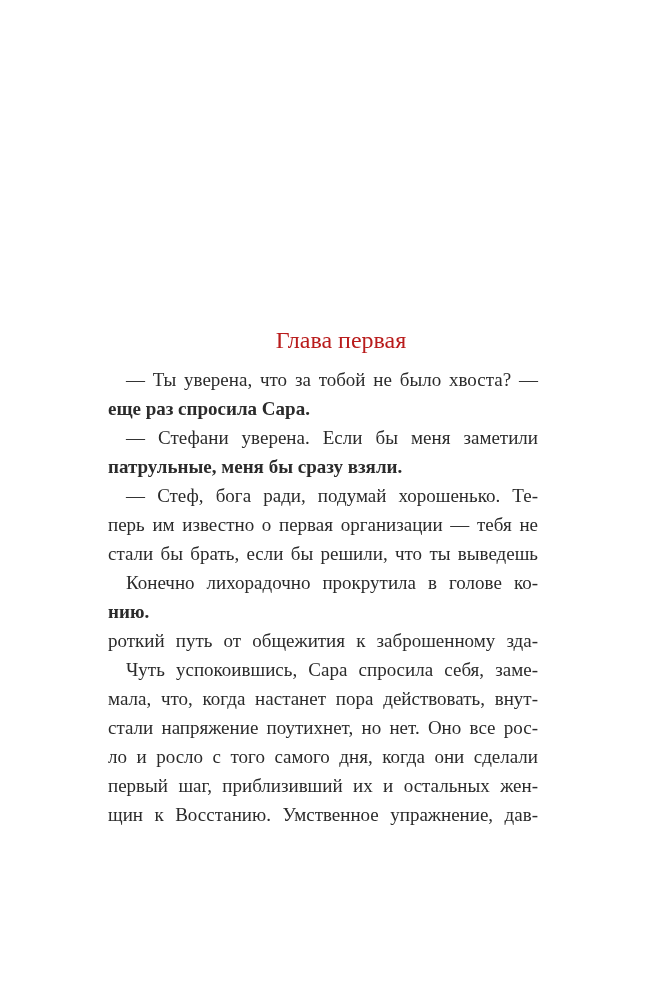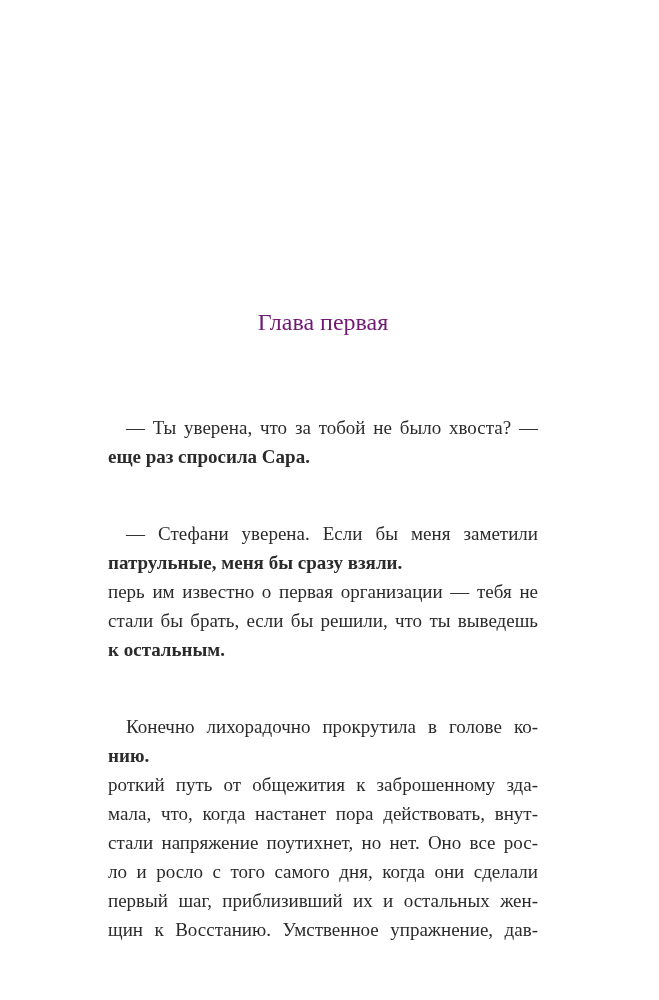--- a/index.html
+++ b/index.html
@@ -22,23 +22,23 @@
       width: 430px;
     }
     .chapter-title {
       position: absolute;
       top: 306px;
       left: 0;
       width: 430px;
       text-align: center;
       font-size: 24px;
       line-height: 32px;
-      color: #701a75;
+      color: #b91c1c;
       font-weight: normal;
-      margin: 0;
+      margin: 18px;
     }
     .body-text {
       position: absolute;
       top: 365px;
       left: 0;
       width: 430px;
     }
     .line {
       display: block;
       height: 29px;
@@ -47,45 +47,45 @@
       white-space: nowrap;
       text-align: justify;
       text-align-last: justify;
     }
     .line.last {
       text-align-last: left;
       font-weight: bold;
     }
     .line.indent {
       padding-left: 18px;
-      margin-top: 48px;
     }
   </style>
 </head>
 <body>
 
 <div class="page">
   <h1 class="chapter-title">Глава первая</h1>
 
   <div class="body-text">
 
     <span class="line indent">— Ты уверена, что за тобой не было хвоста? —</span>
     <span class="line last">еще раз спросила Сара.</span>
 
     <span class="line indent">— Стефани уверена. Если бы меня заметили</span>
     <span class="line last">патрульные, меня бы сразу взяли.</span>
 
+    <span class="line indent">— Стеф, бога ради, подумай хорошенько. Те-</span>
     <span class="line">перь им известно о первая организации — тебя не</span>
     <span class="line">стали бы брать, если бы решили, что ты выведешь</span>
-    <span class="line last">к остальным.</span>
 
     <span class="line indent">Конечно лихорадочно прокрутила в голове ко-</span>
     <span class="line last">нию.</span>
     <span class="line">роткий путь от общежития к заброшенному зда-</span>
 
 
+    <span class="line indent">Чуть успокоившись, Сара спросила себя, заме-</span>
     <span class="line">мала, что, когда настанет пора действовать, внут-</span>
     <span class="line">стали напряжение поутихнет, но нет. Оно все рос-</span>
     <span class="line">ло и росло с того самого дня, когда они сделали</span>
     <span class="line">первый шаг, приблизивший их и остальных жен-</span>
     <span class="line">щин к Восстанию. Умственное упражнение, дав-</span>
   </div>
 </div>
 
 </body></html>

